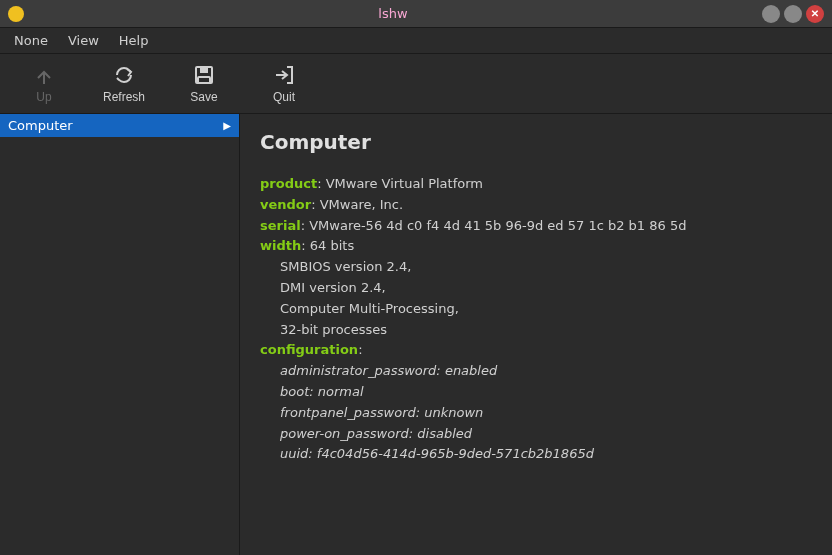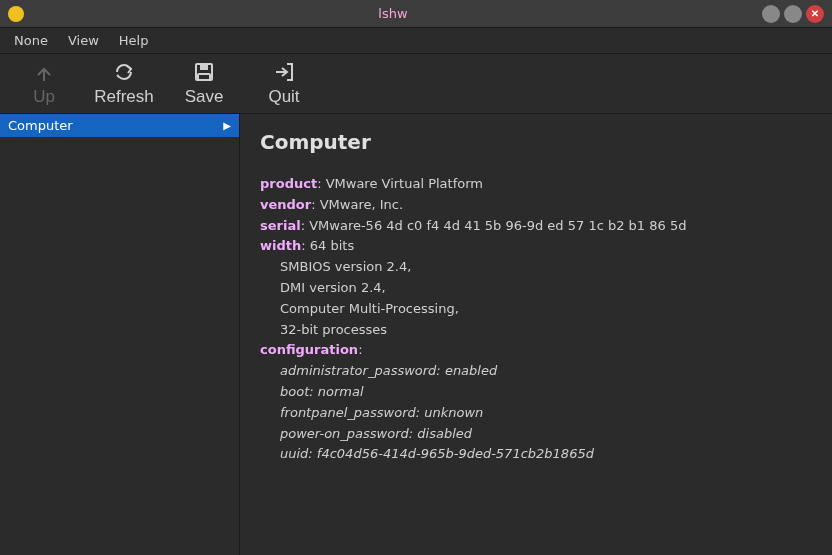--- a/index.html
+++ b/index.html
@@ -83,21 +83,21 @@
       display: flex;
       flex-direction: column;
       align-items: center;
       justify-content: center;
       width: 72px;
       height: 52px;
       background: transparent;
       border: none;
       cursor: pointer;
       color: #d0d0d0;
-      font-size: 17px;
+      font-size: 12px;
       gap: 4px;
       border-radius: 4px;
     }
     .toolbar-btn.disabled { color: #666; cursor: default; }
     .toolbar-btn svg { width: 22px; height: 22px; }
 
     
     .main {
       display: flex;
       height: calc(555px - 28px - 26px - 60px);
@@ -140,21 +140,21 @@
       color: #e0e0e0;
       margin-bottom: 20px;
     }
     .info-line {
       font-size: 13px;
       line-height: 1.6;
       color: #d0d0d0;
     }
     .info-line .key {
       font-weight: bold;
-      color: #f0abfc;
+      color: #84cc16;
     }
     .info-line .italic {
       font-style: italic;
     }
     .indent {
       padding-left: 20px;
     }
   </style>
 </head>
 <body>

